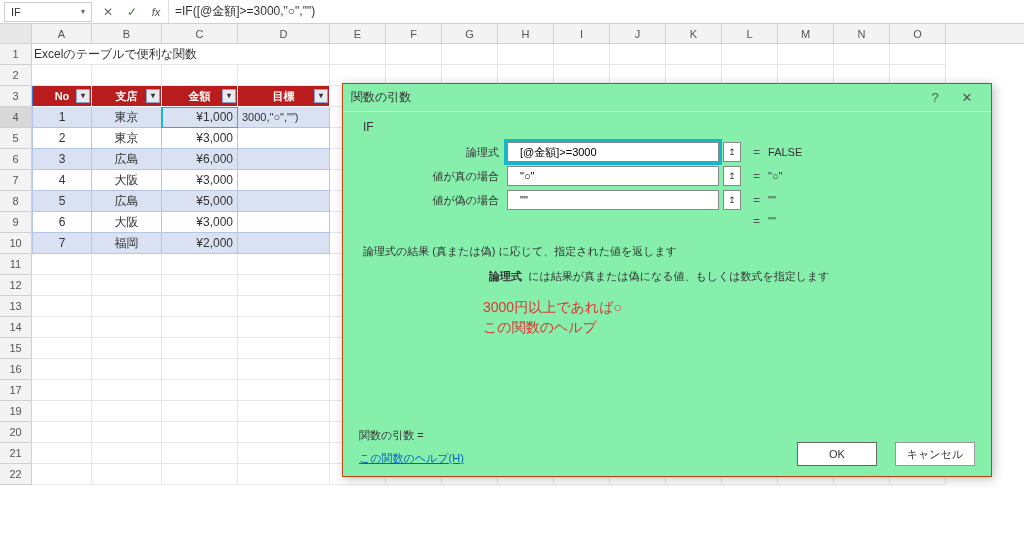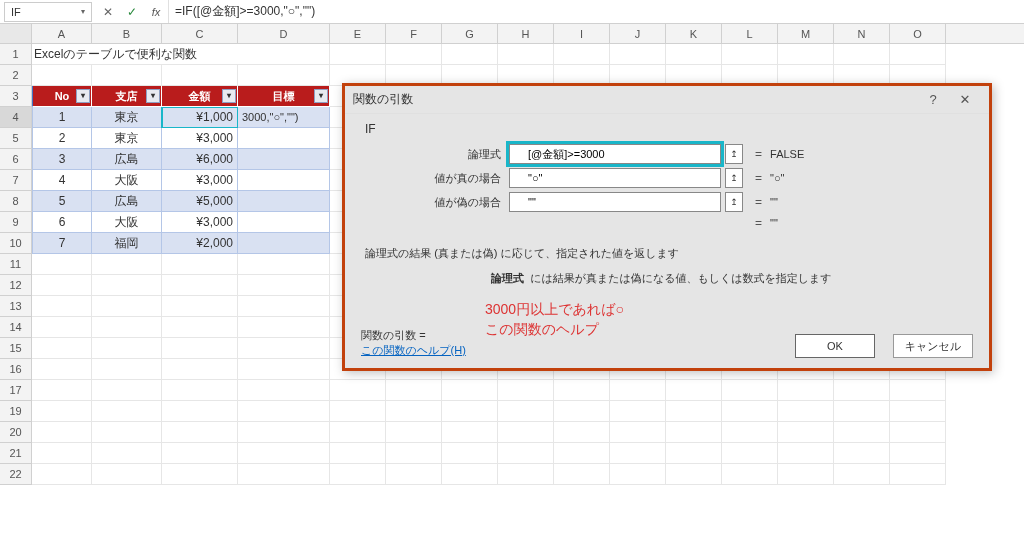--- a/index.html
+++ b/index.html
@@ -134,23 +134,23 @@
     outline-offset: -1px;
     border-radius: 0;
   }
   .d4-formula { font-size: 11px; color: #333; text-align:left;}
 
   
   .dialog {
     position: absolute;
     left: 342px; top: 83px;
     width: 650px;
-    height: 288px;
-    background: #e5e5e5;
-    border: 3px solid #c2410c;
+    height: 394px;
+    background: #86efac;
+    border: 1px solid #c2410c;
     box-shadow: 2px 2px 10px rgba(0,0,0,0.25);
     font-size: 12px;
   }
   .dlg-title {
     height: 28px;
     display: flex;
     align-items: center;
     padding: 0 8px;
     border-bottom: 1px solid #e0e0e0;
   }
@@ -162,21 +162,21 @@
     display: flex;
     align-items: center;
     margin: 4px 0;
   }
   .arg-label { width: 148px; text-align: right; padding-right: 8px; font-size: 11px;}
   .arg-input {
     width: 212px;
     height: 20px;
     border: 1px solid #888;
     background: #fff;
-    padding: 0 18px;
+    padding: 0 12px;
     font-size: 11px;
   }
   .arg-input.hl { outline: 3px solid #19b6c9; outline-offset: 0px;}
   .arg-ref {
     width: 18px; height: 20px;
     border: 1px solid #888;
     background: #fff;
     margin-left: 4px;
     text-align: center;
     font-size: 9px;
@@ -188,21 +188,21 @@
   .dlg-desc2 { margin: 10px 4px 6px 130px; font-size: 11px;}
   .dlg-desc2 b { font-weight: bold; }
   .annot { color: #d33; font-size: 14px; margin: 14px 0 6px 124px; line-height: 1.4;}
   .dlg-bottom {
     position: absolute;
     left: 16px; right: 16px; bottom: 10px;
     display: flex;
     align-items: flex-end;
   }
   .result-lbl { font-size: 11px; margin-right: 6px; }
-  .help-link { color: #0563c1; text-decoration: underline; font-size: 11px; margin-top: 0;}
+  .help-link { color: #0563c1; text-decoration: underline; font-size: 11px; margin-top: 8px;}
   .btns { margin-left: auto; display: flex; gap: 18px; align-items:center;}
   .btn {
     min-width: 80px;
     height: 24px;
     border: 1px solid #999;
     background: #fff;
     text-align: center;
     line-height: 22px;
     font-size: 11px;
   }

